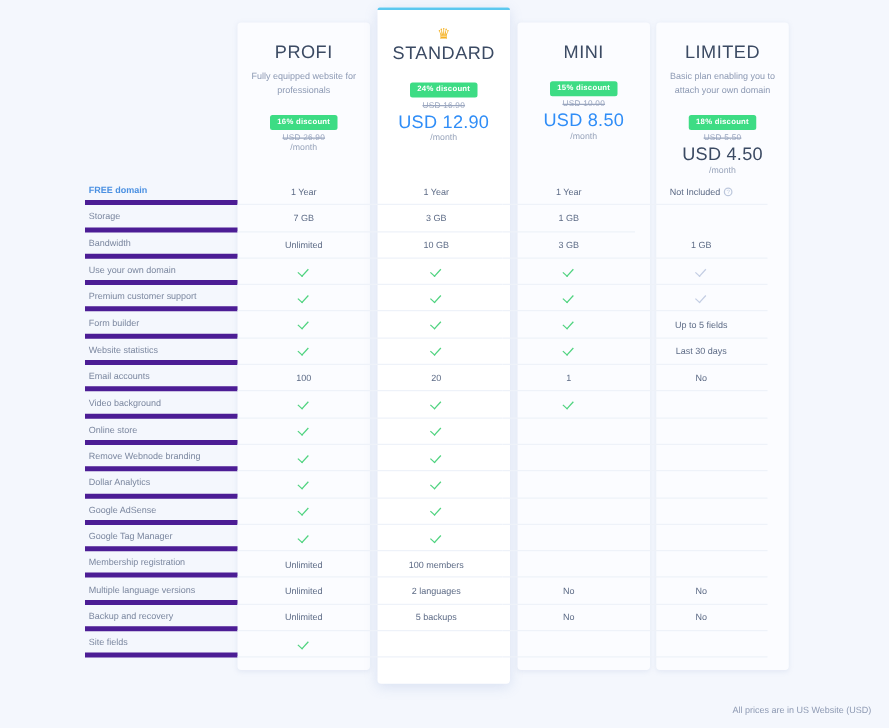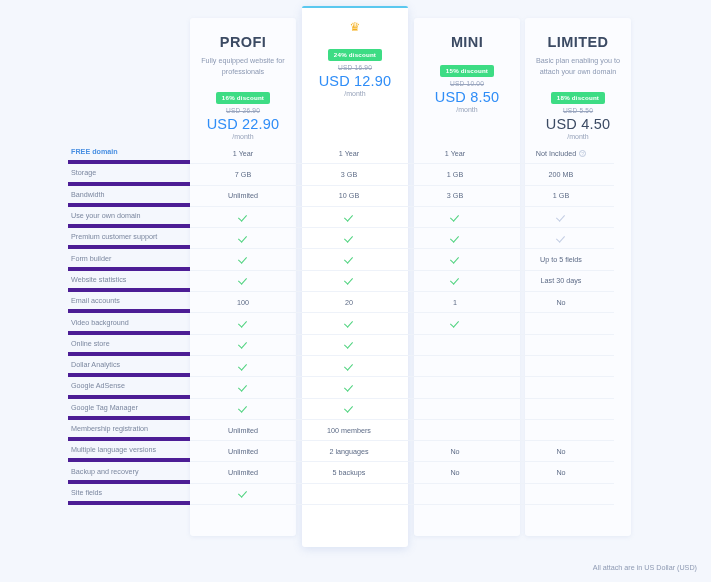--- a/index.html
+++ b/index.html
@@ -55,21 +55,21 @@
     font-size: 12px;
     line-height: 11px;
     color: #f5b122;
     margin-bottom: 1px;
     height: 12px;
   }
   .plan-name {
     font-size: 14.5px;
     letter-spacing: 0.4px;
     color: #3b4a63;
-    font-weight: 700;
+    font-weight: 400;
     margin-bottom: 5px;
   }
   .plan-desc {
     font-size: 7.2px;
     line-height: 11px;
     color: #8c99b3;
     padding: 0 6px;
     min-height: 22px;
   }
   .badge-wrap { margin-top: 9px; }
@@ -187,25 +187,25 @@
   <div class="card c1"></div>
   <div class="card c2"></div>
   <div class="card c3"></div>
 
   <div id="plan-headers">
       <div class="cardhead h0">
         <div class="plan-name">PROFI</div>
         <div class="plan-desc">Fully equipped website for professionals</div>
         <div class="badge-wrap"><span class="badge">16% discount</span></div>
         <div class="old-price">USD 26.90</div>
-        <div class="price">USD 22.90</div>
         <div class="permonth">/month</div>
       </div>
       <div class="cardhead h1">
         <div class="crown">♛</div>
+        <div class="plan-name">STANDARD</div>
         <div class="badge-wrap"><span class="badge">24% discount</span></div>
         <div class="old-price">USD 16.90</div>
         <div class="price">USD 12.90</div>
         <div class="permonth">/month</div>
       </div>
       <div class="cardhead h2">
         <div class="plan-name">MINI</div>
         <div class="badge-wrap"><span class="badge">15% discount</span></div>
         <div class="old-price">USD 10.00</div>
         <div class="price">USD 8.50</div>
@@ -242,23 +242,20 @@
         <div class="cell cell-label">Storage</div>
         <div class="cell cell-val">
           <span>7 GB</span>
         </div>
         <div class="cell cell-val">
           <span>3 GB</span>
         </div>
         <div class="cell cell-val">
           <span>1 GB</span>
         </div>
-        <div class="cell cell-val">
-          <span>200 MB</span>
-        </div>
       </div>
       <div class="row">
         <div class="cell cell-label">Bandwidth</div>
         <div class="cell cell-val">
           <span>Unlimited</span>
         </div>
         <div class="cell cell-val">
           <span>10 GB</span>
         </div>
         <div class="cell cell-val">
@@ -361,20 +358,31 @@
         <div class="cell cell-val">
           <span class="check"></span>
         </div>
         <div class="cell cell-val">
           <span class="check"></span>
         </div>
         <div class="cell cell-val"></div>
         <div class="cell cell-val"></div>
       </div>
       <div class="row">
+        <div class="cell cell-label">Remove Webnode branding</div>
+        <div class="cell cell-val">
+          <span class="check"></span>
+        </div>
+        <div class="cell cell-val">
+          <span class="check"></span>
+        </div>
+        <div class="cell cell-val"></div>
+        <div class="cell cell-val"></div>
+      </div>
+      <div class="row">
         <div class="cell cell-label">Dollar Analytics</div>
         <div class="cell cell-val">
           <span class="check"></span>
         </div>
         <div class="cell cell-val">
           <span class="check"></span>
         </div>
         <div class="cell cell-val"></div>
         <div class="cell cell-val"></div>
       </div>
@@ -445,15 +453,15 @@
         <div class="cell cell-label">Site fields</div>
         <div class="cell cell-val">
           <span class="check"></span>
         </div>
         <div class="cell cell-val"></div>
         <div class="cell cell-val"></div>
         <div class="cell cell-val"></div>
       </div>
     </div>
 
-  <div id="footer">All attach are in US Dollar (USD)</div>
+  <div id="footer">All prices are in US Website (USD)</div>
 
 </div>
 
 </body></html>

